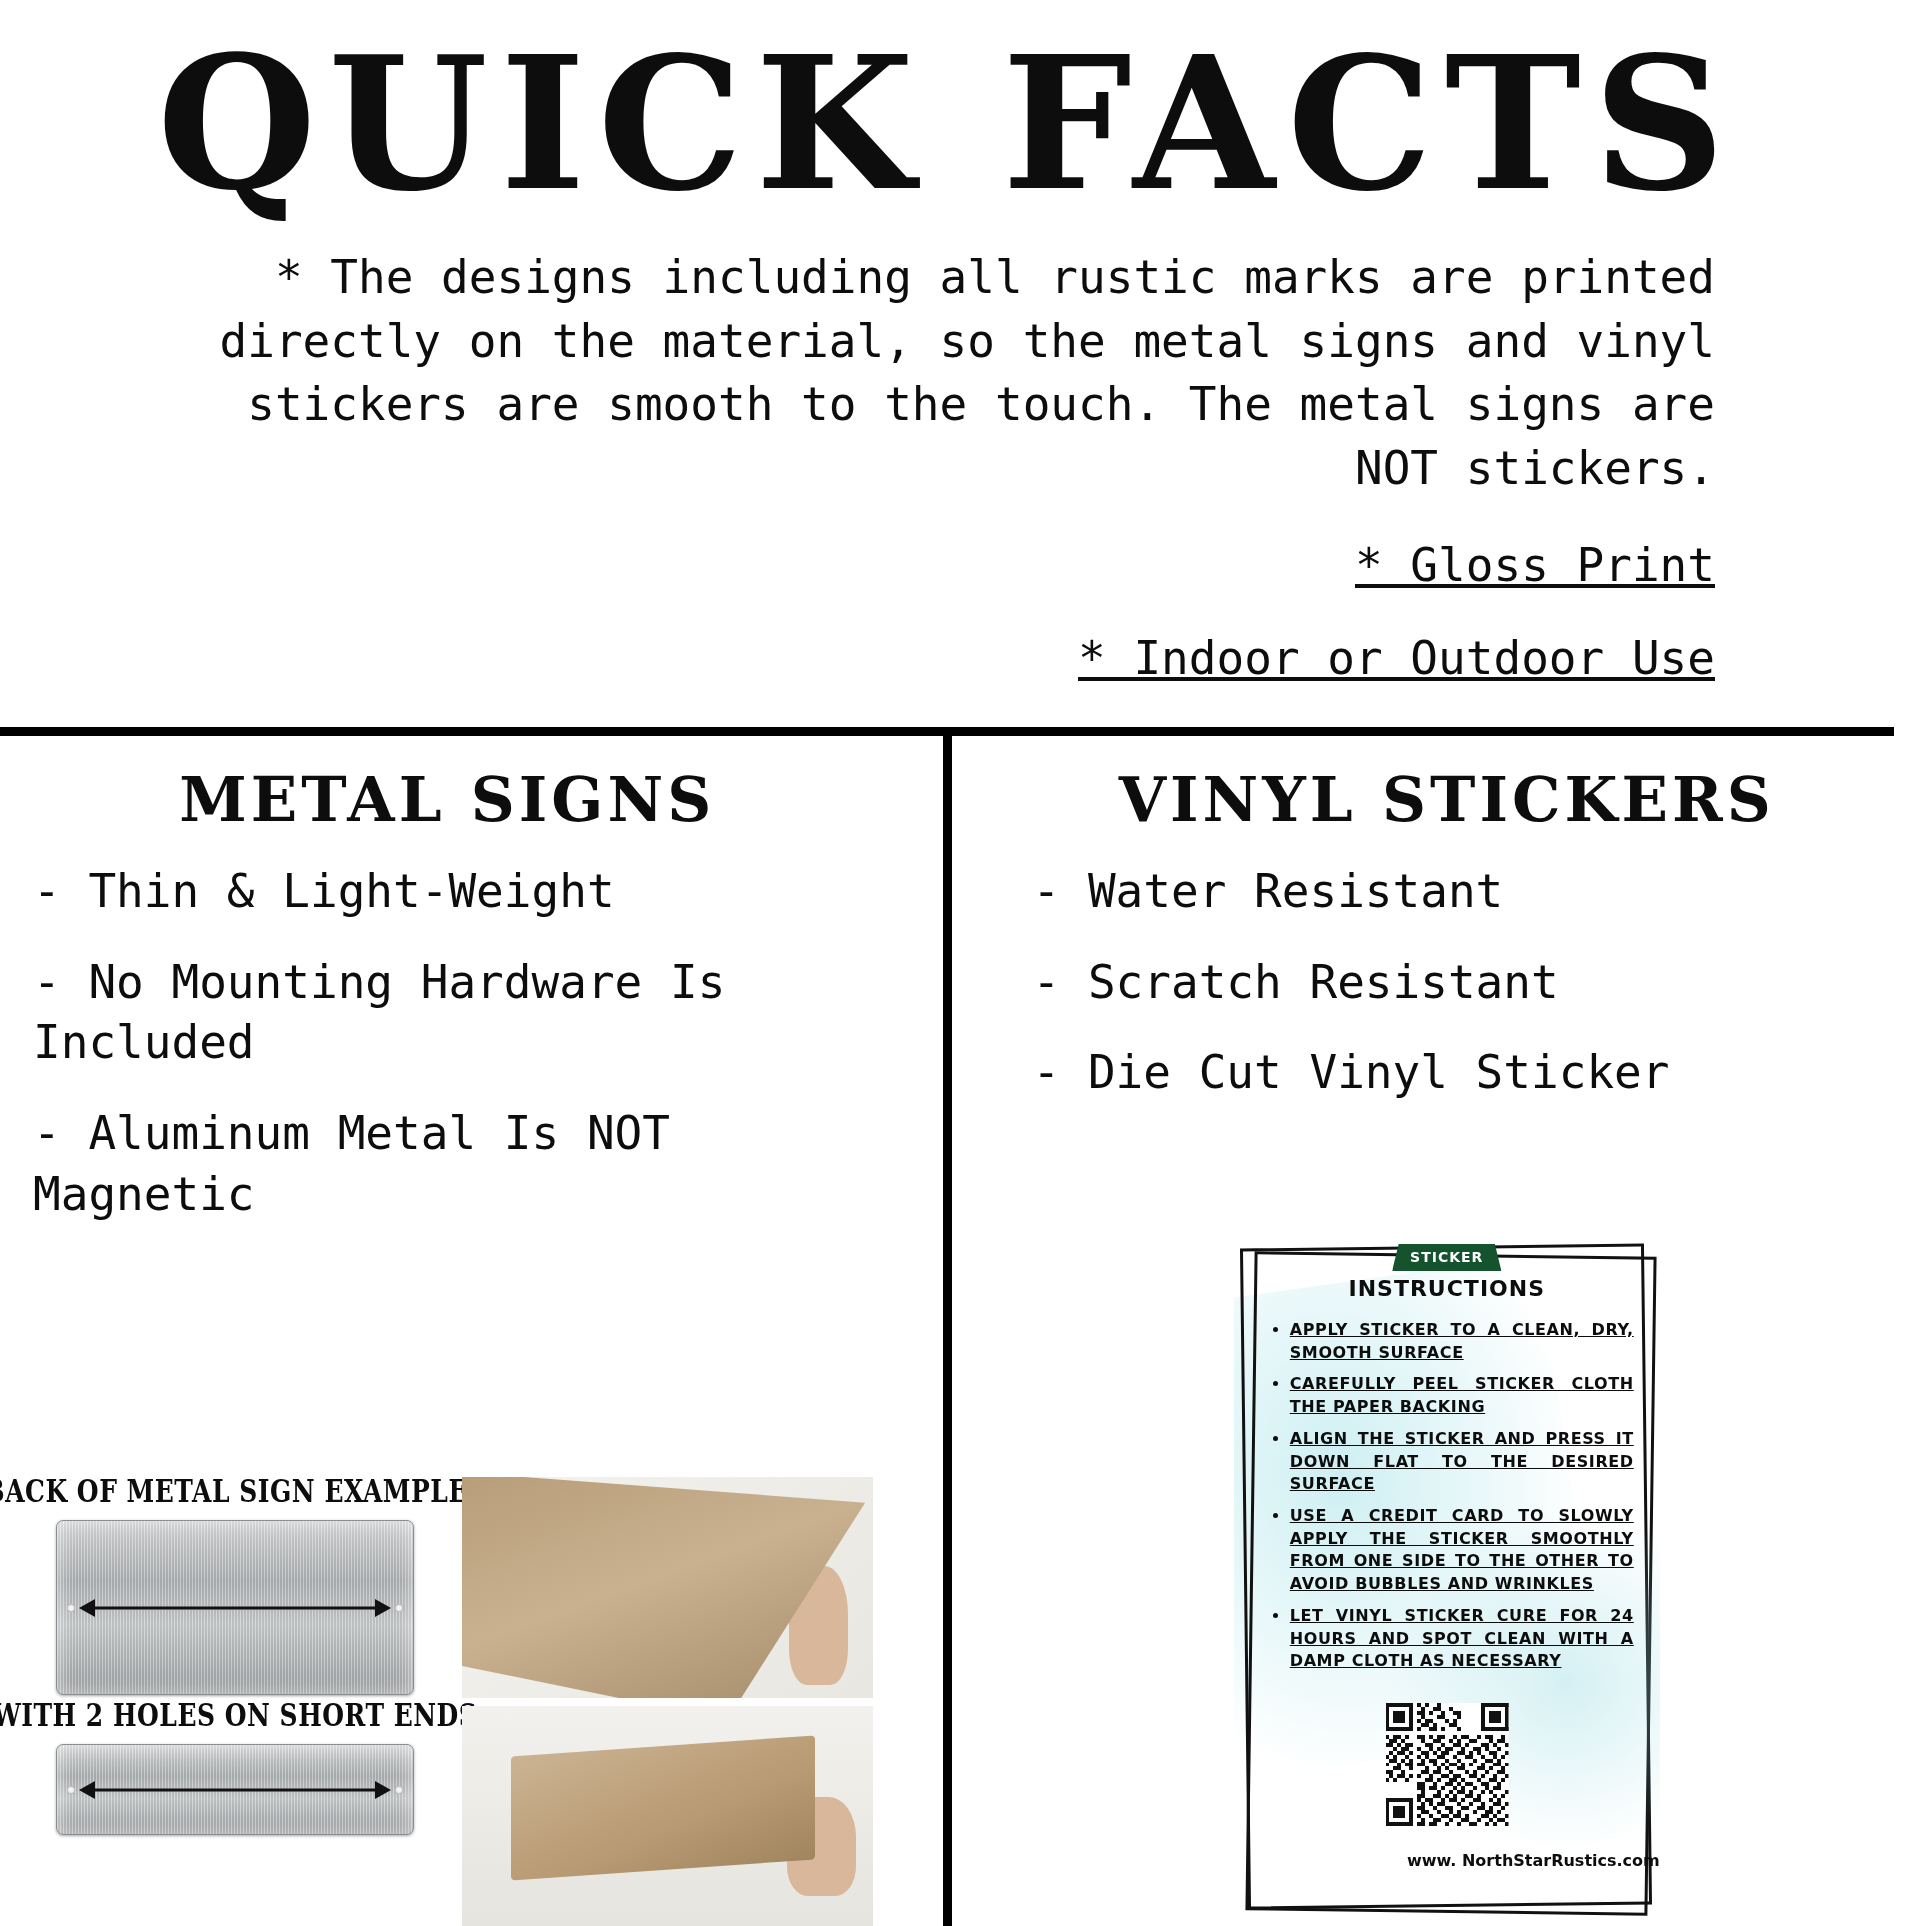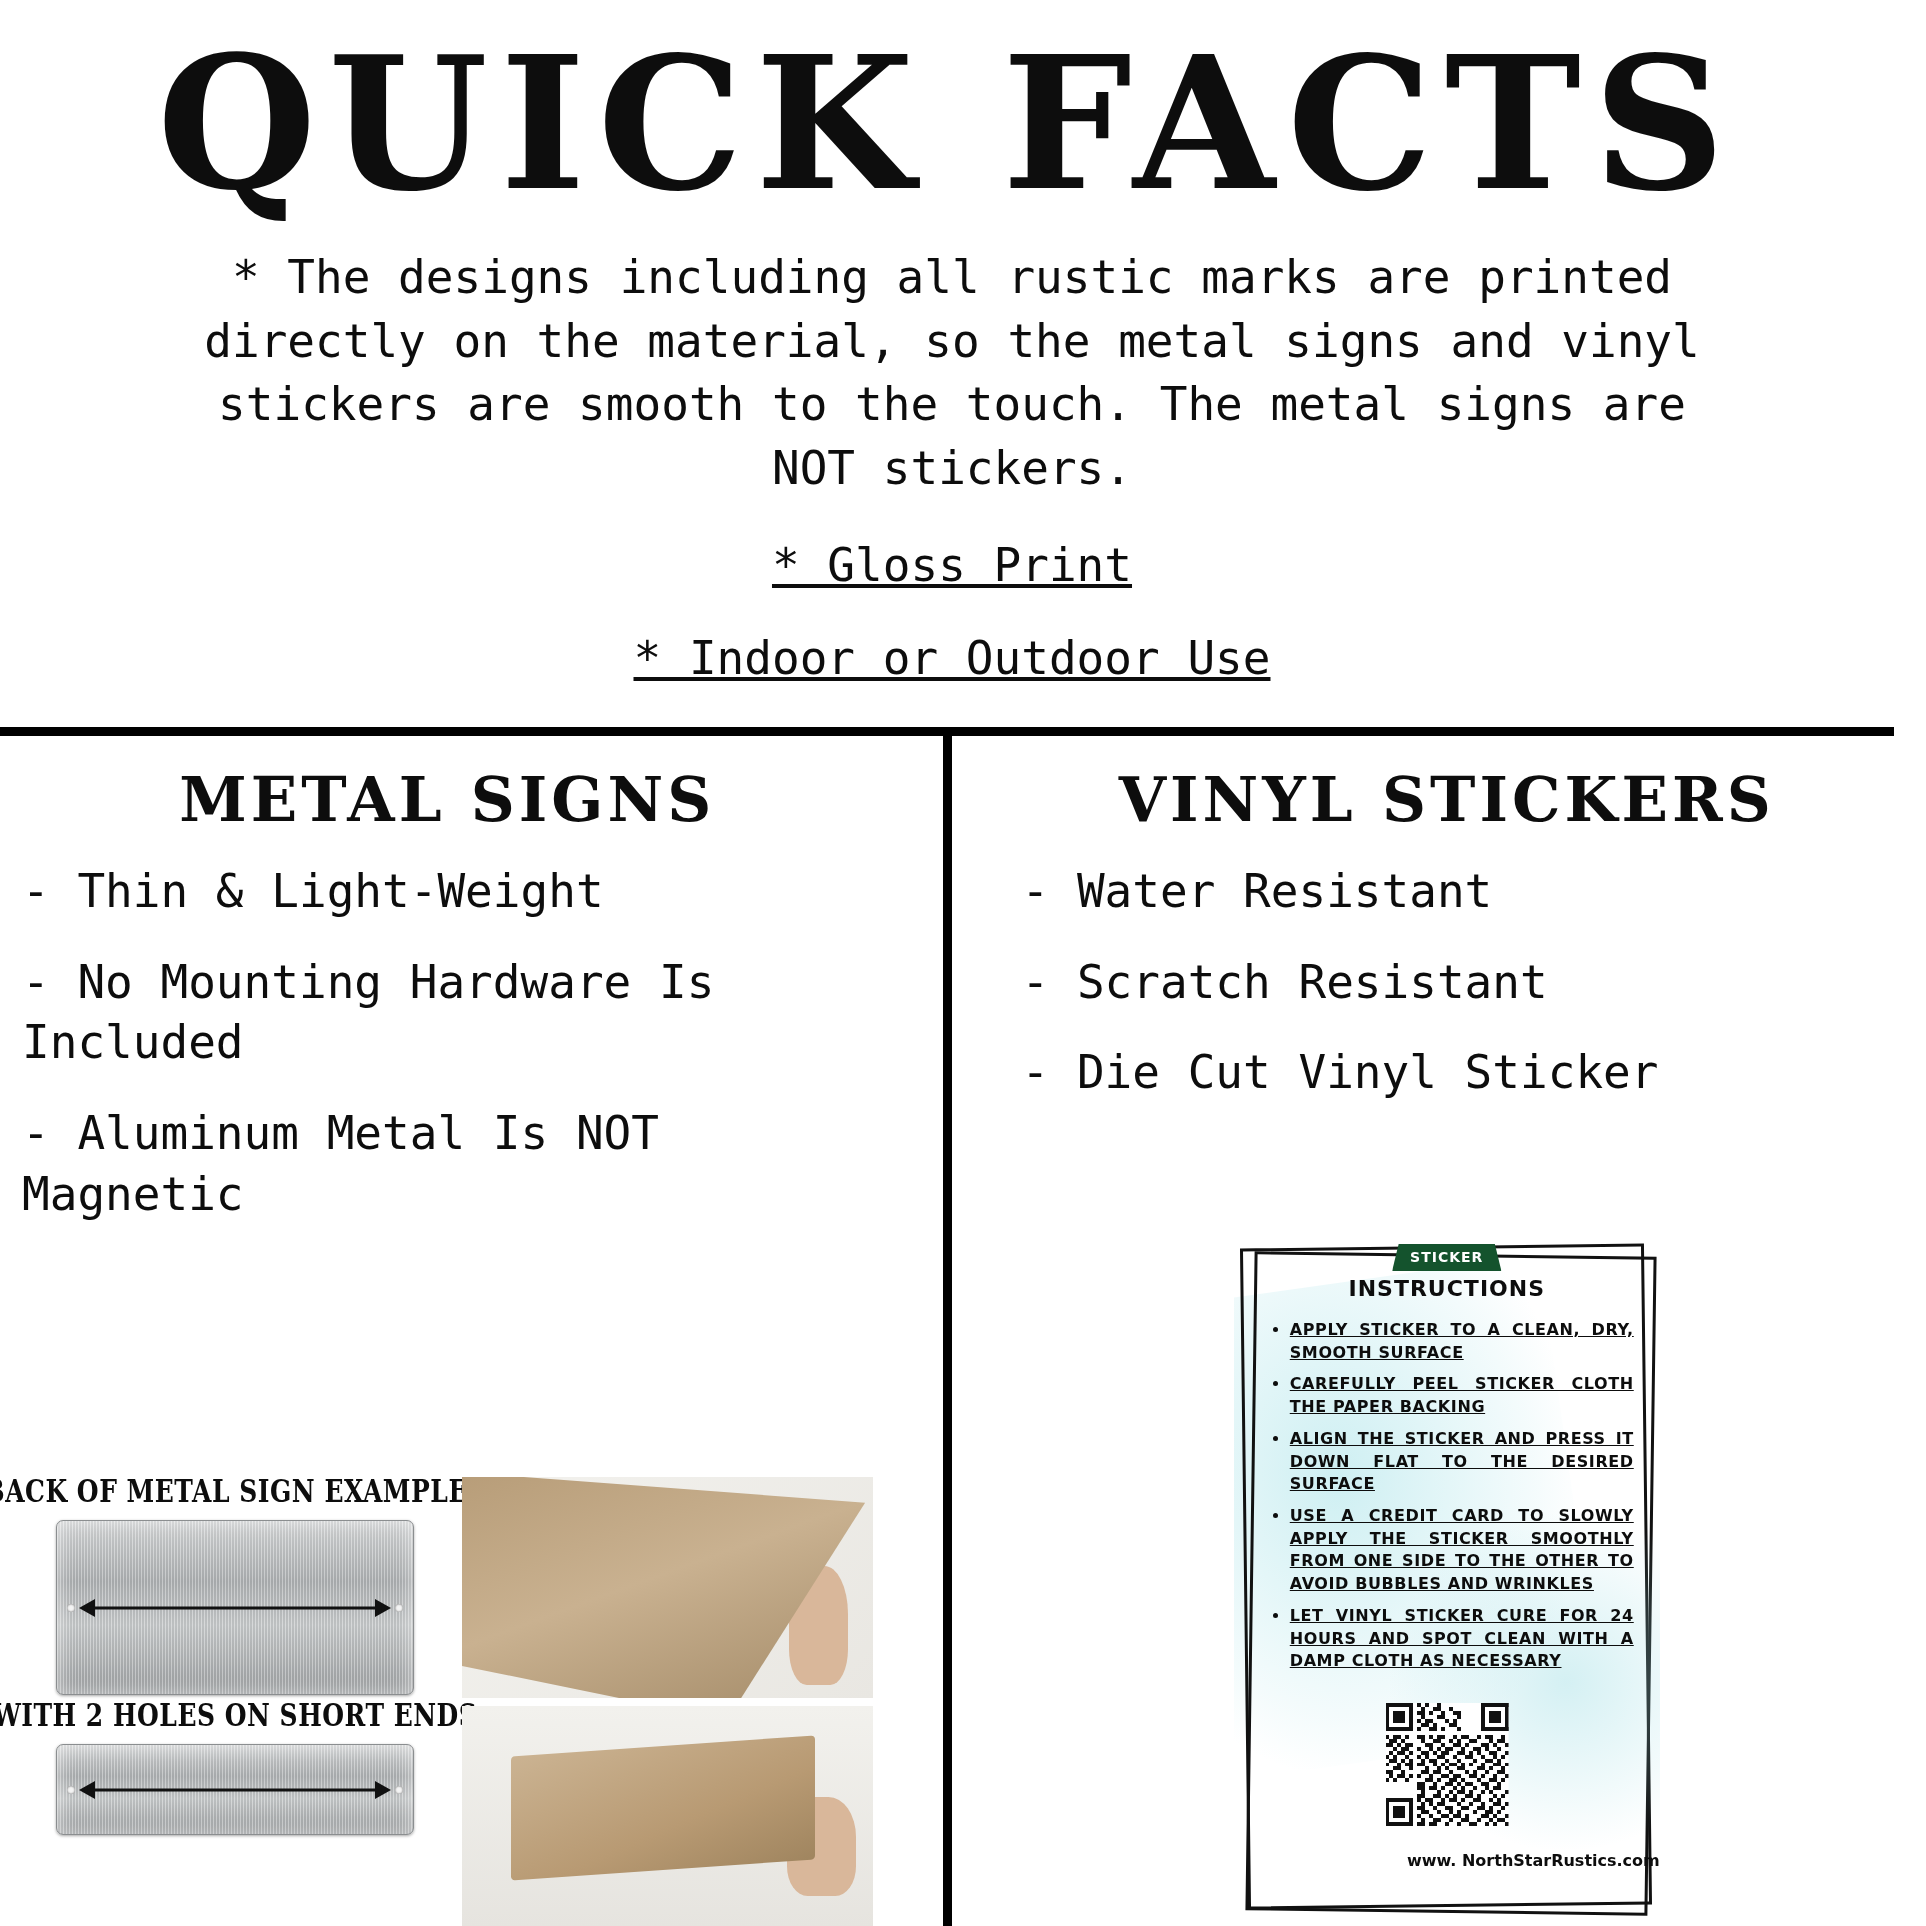--- a/index.html
+++ b/index.html
@@ -37,21 +37,21 @@
     letter-spacing: 12px;
     margin: 10px 0 26px 0;
     white-space: nowrap;
   }
   .fact {
     font-family: "DejaVu Sans Mono", monospace;
     font-size: 46px;
     line-height: 1.38;
     margin: 0 0 34px 0;
     padding: 0 139px 0 149px;
-    text-align: center;
+    text-align: right;
   }
   .fact.short {
     margin-bottom: 30px;
     text-decoration: underline;
   }
 
   
   .hrule {
     width: 100%;
     height: 9px;
@@ -82,21 +82,21 @@
     font-weight: 700;
     font-size: 61px;
     letter-spacing: 4px;
     text-align: center;
     margin: 10px 0 26px 0;
   }
   .bullet {
     font-family: "DejaVu Sans Mono", monospace;
     font-size: 46px;
     line-height: 1.32;
-    margin: 0 0 30px 0;
+    margin: 0 0 30px 11px;
     text-align: left;
   }
 
   
   .metal-media {
     position: absolute;
     left: 22px;
     right: 22px;
     bottom: 0;
     height: 450px;

